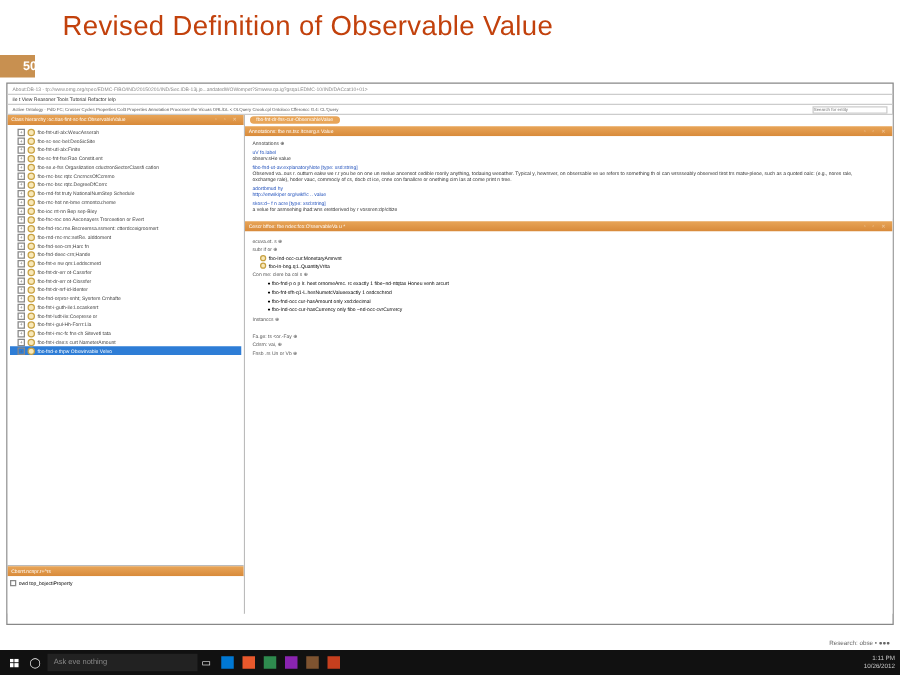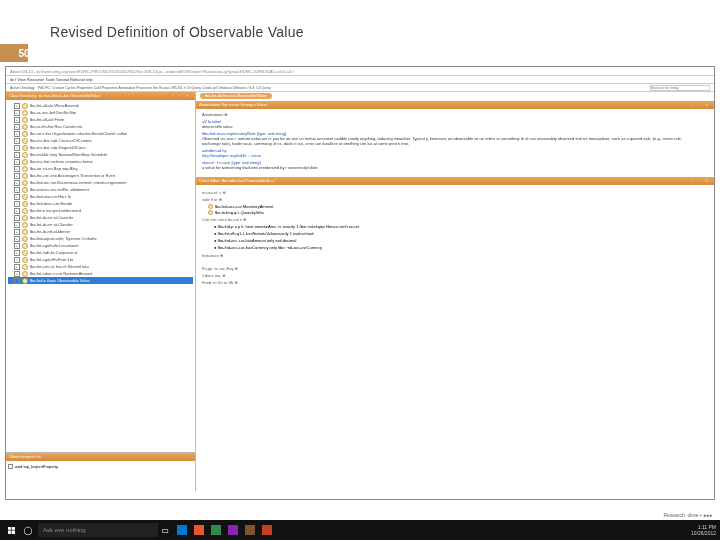--- a/index.html
+++ b/index.html
@@ -1,18 +1,18 @@
 <!DOCTYPE html>
 <html><head>
 <meta charset="utf-8">
 <style>
 * { margin:0; padding:0; box-sizing:border-box; font-family:"Segoe UI",Arial,sans-serif; }
 html,body { width:720px; height:540px; background:#fff; overflow:hidden; }
 .slide { position:relative; width:720px; height:540px; }
-.title { position:absolute; left:50px; top:24px; font-size:14px; font-weight:400; color:#404040; letter-spacing:.3px; }
+.title { position:absolute; left:50px; top:8px; font-size:22px; font-weight:400; color:#c2410c; letter-spacing:.3px; }
 .badge { position:absolute; left:0; top:44px; width:28px; height:18px; background:#c89050; color:#fff; display:flex; align-items:center; justify-content:center; font-size:10px; font-weight:700;padding-left:20px; }
 .screen { position:absolute; left:5px; top:66px; right:5px; bottom:40px; border:1px solid #888; background:#fff; font-size:5px; }
 .browser-bar { height:9px; border-bottom:1px solid #ccc; display:flex; align-items:center; gap:3px; padding:0 4px; }
 .menu-bar { height:8px; border-bottom:1px solid #ccc; padding:0 4px; font-size:4px; color:#333; line-height:8px; }
 .active-nav { height:8px; border-bottom:1px solid #ccc; padding:0 4px; font-size:3.5px; color:#555; line-height:8px; display:flex; justify-content:space-between; }
 .content-area { display:flex; height:calc(100% - 33px); }
 .left-pane { width:190px; border-right:1px solid #bbb; display:flex; flex-direction:column; overflow:hidden; }
 .pane-header { height:8px; background:linear-gradient(#e8a558,#d88a3a); color:#fff; font-size:4px; line-height:8px; padding:0 3px; display:flex; justify-content:space-between; }
 .tree { flex:1; overflow:auto; padding:2px; background:#fff; }
 .tree-row { display:flex; align-items:center; height:7px; font-size:4px; color:#444; white-space:nowrap; padding-left:6px; }

